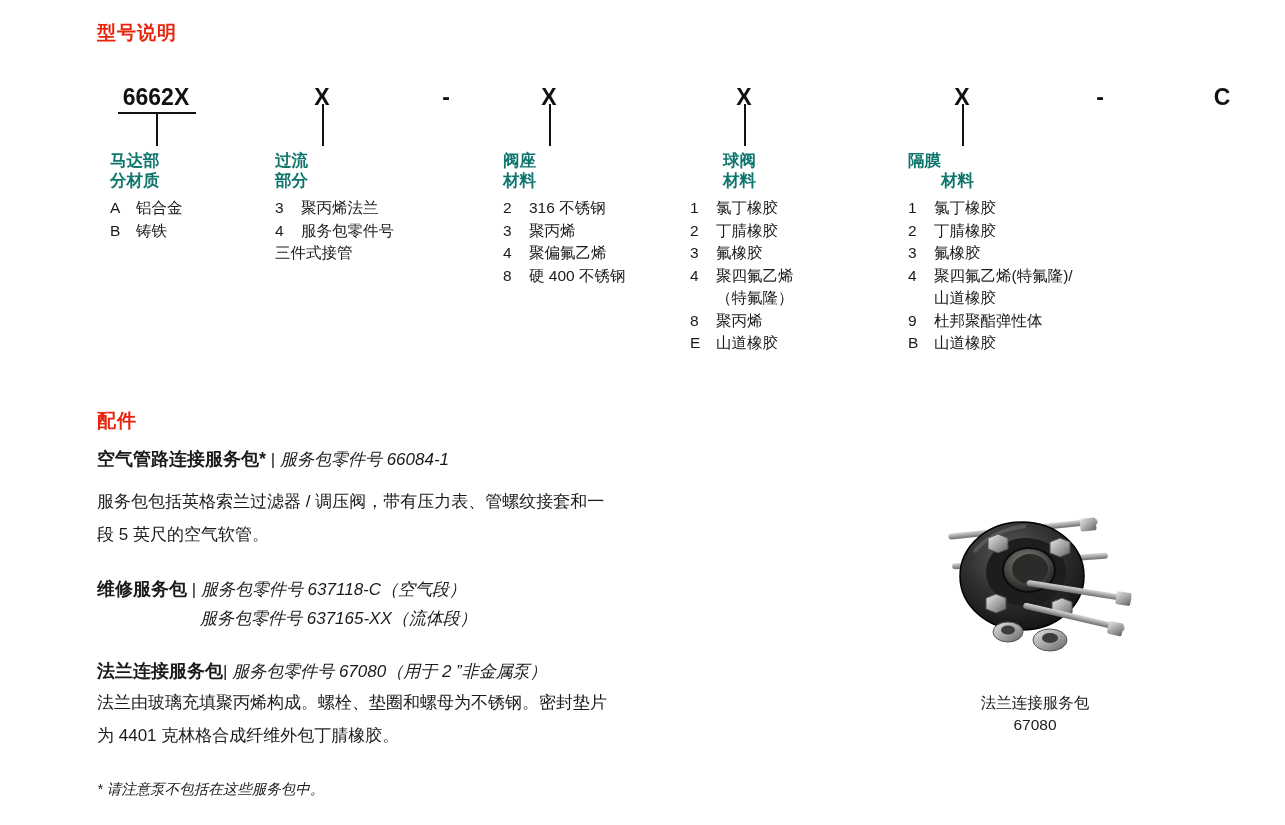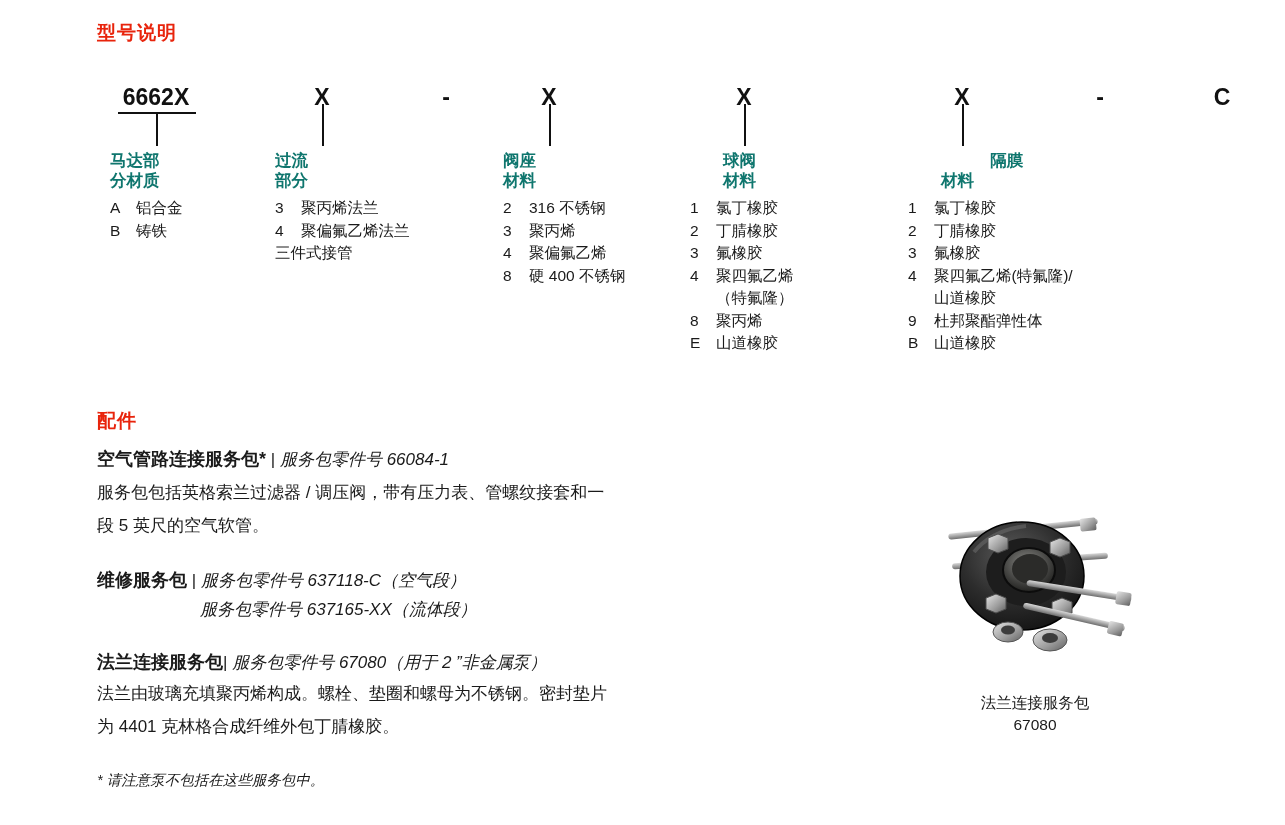--- a/index.html
+++ b/index.html
@@ -183,21 +183,21 @@
   <div class="col-group" style="left:275px; top:150px;">
     <div class="col-head">过流</div>
     <div class="col-head">部分</div>
     <div class="opt-list">
       <div class="opt-row">
         <span class="opt-key">3</span>
         <span class="opt-val">聚丙烯法兰</span>
       </div>
       <div class="opt-row">
         <span class="opt-key">4</span>
-        <span class="opt-val">聚偏氟乙烯法兰</span>
+        <span class="opt-val">服务包零件号</span>
       </div>
       <div class="opt-cont" style="margin-left:0;">三件式接管</div>
     </div>
   </div>
 
   <div class="col-group" style="left:503px; top:150px;">
     <div class="col-head">阀座</div>
     <div class="col-head">材料</div>
     <div class="opt-list">
       <div class="opt-row">
@@ -245,21 +245,21 @@
         <span class="opt-val">聚丙烯</span>
       </div>
       <div class="opt-row">
         <span class="opt-key">E</span>
         <span class="opt-val">山道橡胶</span>
       </div>
     </div>
   </div>
 
   <div class="col-group" style="left:908px; top:150px;">
-    <div class="col-head" style="margin-left:33px;text-align:center;">隔膜</div>
+    <div class="col-head" style="">隔膜</div>
     <div class="col-head" style="margin-left:33px;">材料</div>
     <div class="opt-list">
       <div class="opt-row">
         <span class="opt-key">1</span>
         <span class="opt-val">氯丁橡胶</span>
       </div>
       <div class="opt-row">
         <span class="opt-key">2</span>
         <span class="opt-val">丁腈橡胶</span>
       </div>
@@ -285,21 +285,21 @@
 
   <div class="section-title" id="acc-title">配件</div>
 
   <div class="acc-block" style="left:97px; top:445px; width:800px;">
 
     <div class="acc-line">
       <span class="acc-name">空气管路连接服务包</span><span class="acc-name">*</span>
       <span>|</span>
       <span class="acc-ital">服务包零件号 66084-1</span>
     </div>
-    <div class="acc-body" style="margin-top:2px;">服务包包括英格索兰过滤器 / 调压阀，带有压力表、管螺纹接套和一</div>
+    <div class="acc-body" style="margin-top:11px;">服务包包括英格索兰过滤器 / 调压阀，带有压力表、管螺纹接套和一</div>
     <div class="acc-body">段 5 英尺的空气软管。</div>
 
     <div class="acc-line" style="margin-top:24px;">
       <span class="acc-name">维修服务包</span>
       <span>|</span>
       <span class="acc-ital">服务包零件号 637118-C（空气段）</span>
     </div>
     <div class="acc-line" style="margin-left:103px;">
       <span class="acc-ital">服务包零件号 637165-XX（流体段）</span>
     </div>

